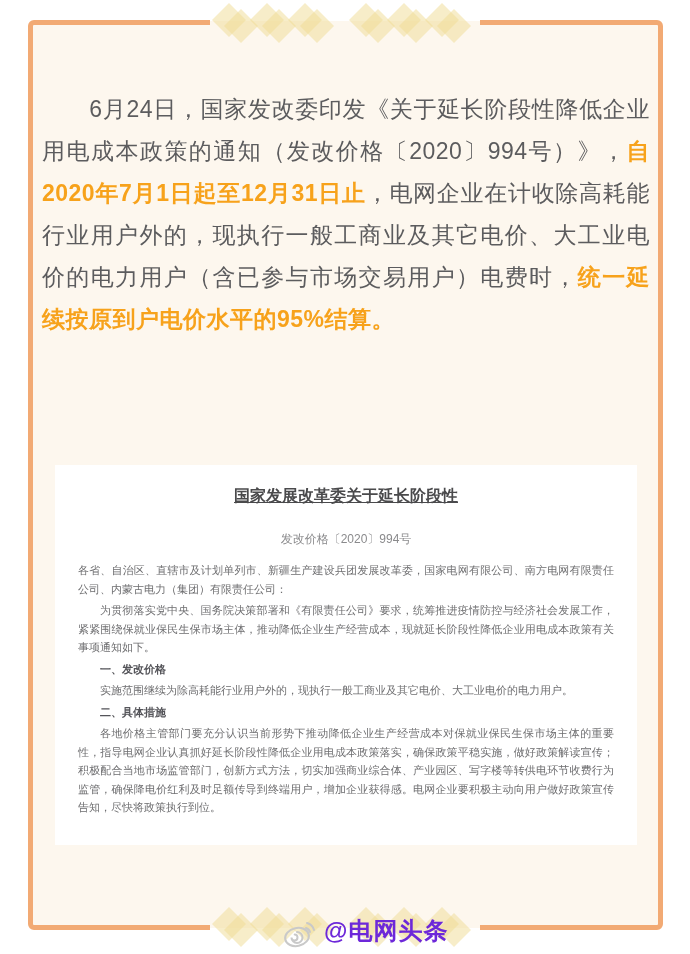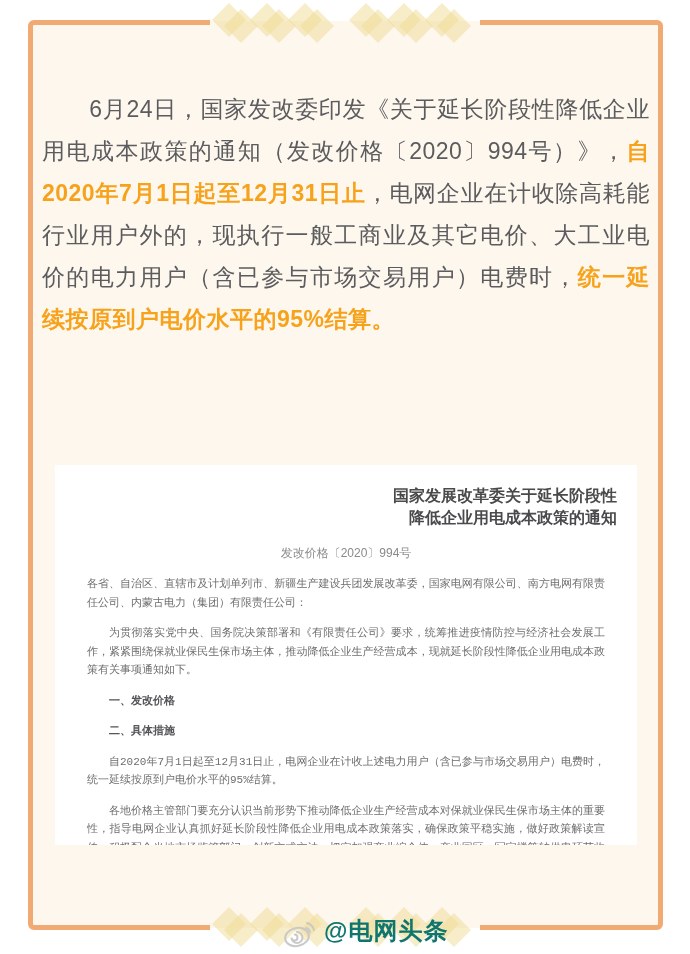--- a/index.html
+++ b/index.html
@@ -34,41 +34,41 @@
     font-size:23px; line-height:42px; letter-spacing:0.5px;
     color:#5C5C5E; text-align:justify;
   }
   .main-text .accent { color:#F7A21B; font-weight:bold; }
   
   .doc {
     position:absolute; left:55px; top:465px; width:582px; height:380px; z-index:4;
     background:#ffffff; padding:20px 20px 0 20px; overflow:hidden;
   }
   .doc-title {
-    text-align:right; font-size:16px; line-height:22px;
-    font-weight:bold; color:#4A4A4C;
+    text-align:center; font-size:16px; line-height:22px;
+    font-weight:bold; color:#4A4A4C;text-decoration:underline;
   }
-  .doc-number { text-align:center; font-size:12px; color:#8A8A8C; margin-top:16px; }
+  .doc-number { text-align:center; font-size:12px; color:#8A8A8C; margin-top:24px; }
   .doc-body {
     margin-top:13px; font-size:11px; line-height:18.5px;
     color:#6E6E70; text-align:justify;
   }
-  .doc-body p { margin:12px;font-family:Liberation Mono, monospace; }
+  .doc-body p { margin:3px; }
   .indent { text-indent:2em; }
   .doc-heading { font-weight:bold; color:#55555A; text-indent:2em; }
   
   .watermark {
     position:absolute; left:281px; top:911px; z-index:6;
     display:flex; align-items:center; gap:3px;
     color:#C9C9C9;
   }
   .watermark svg { display:block; }
   .watermark .handle {
     font-size:24px; font-weight:bold; letter-spacing:1px; line-height:40px;
-    color:#0f766e;
+    color:#6d28d9;
   }
 </style>
 </head>
 <body>
 
 <div class="frame"></div>
 
 <div class="border-mask top"></div>
 <div class="border-mask bottom"></div>
 
@@ -99,29 +99,28 @@
     <div class="diamond" style="left: 442px; top: 918px;"></div>
   </div>
 
 <div class="main-text">
   <span>　　6月24日，国家发改委印发《关于延长阶段性降低企业用电成本政策的通知（发改价格〔2020〕994号）》，</span><span class="accent">自2020年7月1日起至12月31日止</span><span>，电网企业在计收除高耗能行业用户外的，现执行一般工商业及其它电价、大工业电价的电力用户（含已参与市场交易用户）电费时，</span><span class="accent">统一延续按原到户电价水平的95%结算。</span>
 </div>
 
 <div class="doc">
   <div class="doc-title">
     <div>国家发展改革委关于延长阶段性</div>
-    <div>降低企业用电成本政策的通知</div>
   </div>
   <div class="doc-number">发改价格〔2020〕994号</div>
   <div class="doc-body">
     <p>各省、自治区、直辖市及计划单列市、新疆生产建设兵团发展改革委，国家电网有限公司、南方电网有限责任公司、内蒙古电力（集团）有限责任公司：</p>
     <p class="indent">为贯彻落实党中央、国务院决策部署和《有限责任公司》要求，统筹推进疫情防控与经济社会发展工作，紧紧围绕保就业保民生保市场主体，推动降低企业生产经营成本，现就延长阶段性降低企业用电成本政策有关事项通知如下。</p>
     <p class="doc-heading">一、发改价格</p>
+    <p class="indent">实施范围继续为除高耗能行业用户外的，现执行一般工商业及其它电价、大工业电价的电力用户。</p>
     <p class="doc-heading">二、具体措施</p>
-    <p class="indent">自2020年7月1日起至12月31日止，电网企业在计收上述电力用户（含已参与市场交易用户）电费时，统一延续按原到户电价水平的95%结算。</p>
     <p class="indent">各地价格主管部门要充分认识当前形势下推动降低企业生产经营成本对保就业保民生保市场主体的重要性，指导电网企业认真抓好延长阶段性降低企业用电成本政策落实，确保政策平稳实施，做好政策解读宣传；积极配合当地市场监管部门，创新方式方法，切实加强商业综合体、产业园区、写字楼等转供电环节收费行为监管，确保降电价红利及时足额传导到终端用户，增加企业获得感。电网企业要积极主动向用户做好政策宣传告知，尽快将政策执行到位。</p>
   </div>
 
 </div>
 
 <div class="watermark">
   <span>
     <svg width="40" height="40" viewBox="0 0 40 40" fill="none" stroke="#C9C9C9" stroke-width="2" stroke-linecap="round">
       <ellipse cx="16" cy="26" rx="12" ry="9" transform="rotate(-12 16 26)"></ellipse>
       <path d="M16 21 a5.5 5.5 0 1 1 -5.5 5.5 a3 3 0 1 0 3.2 -3"></path>

